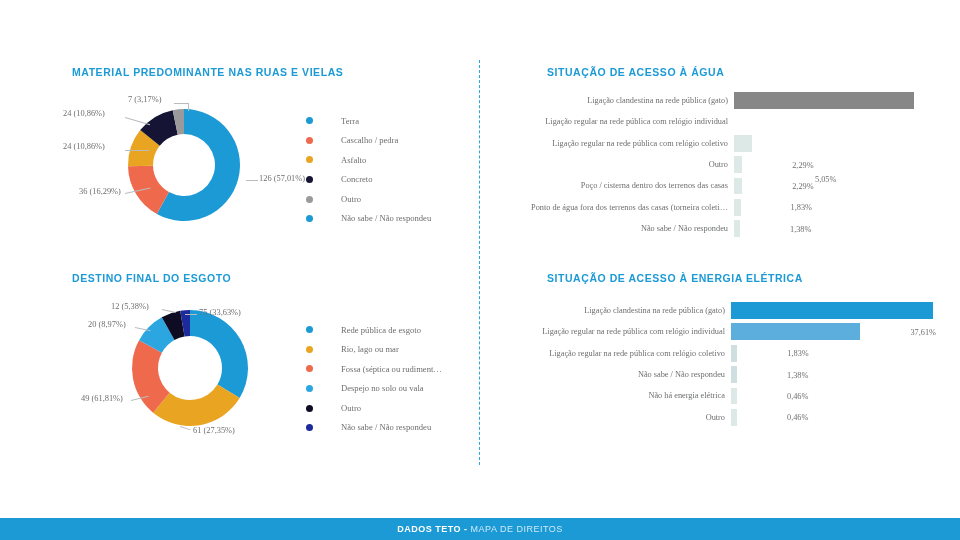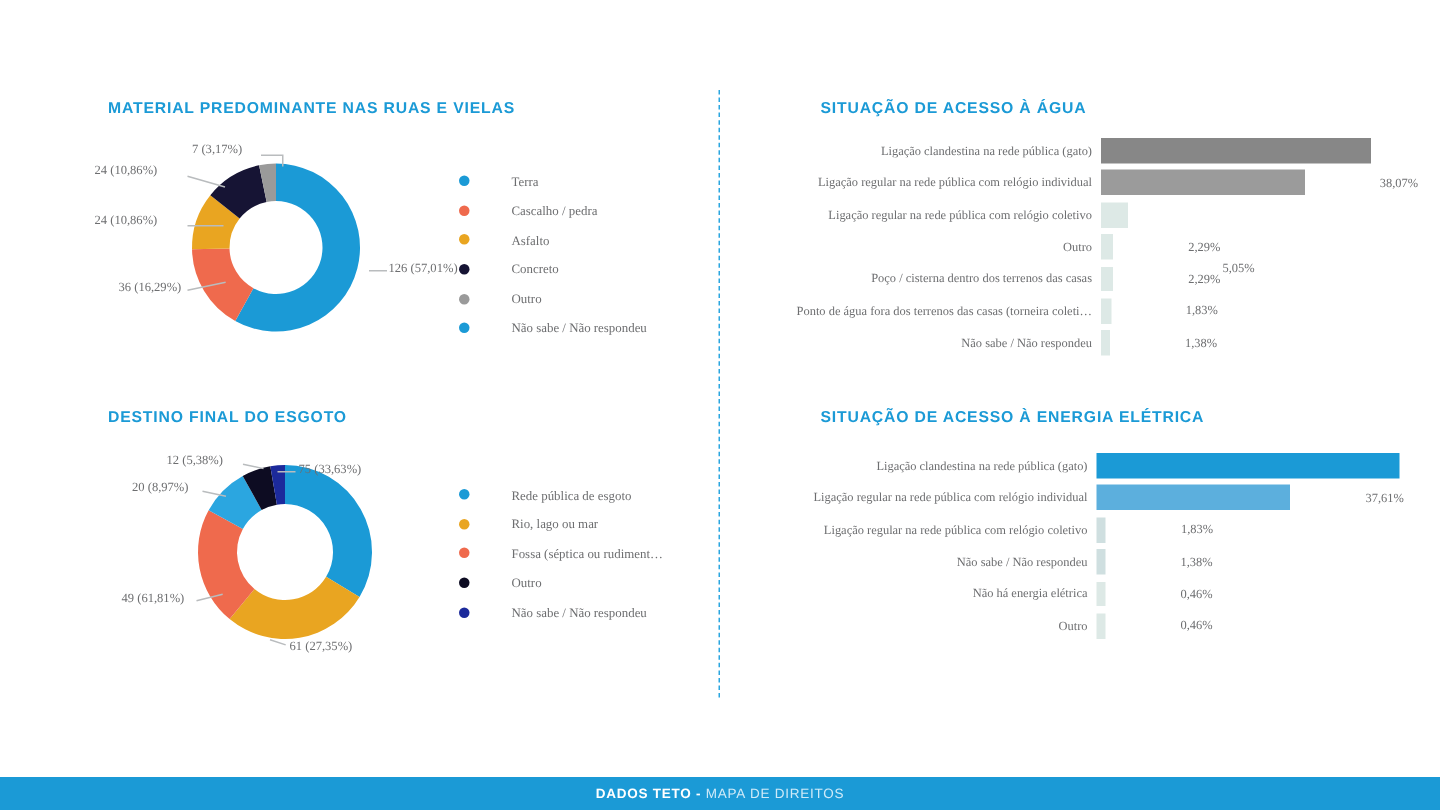--- a/index.html
+++ b/index.html
@@ -204,24 +204,20 @@
 <div class="barchart" id="bars-agua" style="left:503px; top:90px; width:452px;">
     <div class="bar-row">
       <div class="bar-cat" style="width: 225px;">Ligação clandestina na rede pública (gato)</div>
       <div class="bar-track">
         <div class="bar-fill" style="width: 180px; background: rgb(135, 135, 135);"></div>
         <div class="bar-val outside" style="left: 187px;">50,46%</div>
       </div>
     </div>
     <div class="bar-row">
       <div class="bar-cat" style="width: 225px;">Ligação regular na rede pública com relógio individual</div>
-      <div class="bar-track">
-        <div class="bar-fill" style="width: 135.803px; background: rgb(155, 155, 155);"></div>
-        <div class="bar-val outside" style="left: 142.803px;">38,07%</div>
-      </div>
     </div>
     <div class="bar-row">
       <div class="bar-cat" style="width: 225px;">Ligação regular na rede pública com relógio coletivo</div>
       <div class="bar-track">
         <div class="bar-fill" style="width: 18.0143px; background: rgb(221, 233, 230);"></div>
         <div class="bar-val outside" style="left: 38px; margin-top: 36px;">5,05%</div>
       </div>
     </div>
     <div class="bar-row">
       <div class="bar-cat" style="width: 225px;">Outro</div>
@@ -292,20 +288,24 @@
     </div>
     <div class="legend-item">
       <span class="legend-dot" style="background: rgb(233, 165, 33);"></span>
       <span class="legend-text">Rio, lago ou mar</span>
     </div>
     <div class="legend-item">
       <span class="legend-dot" style="background: rgb(239, 106, 77);"></span>
       <span class="legend-text">Fossa (séptica ou rudiment…</span>
     </div>
     <div class="legend-item">
+      <span class="legend-dot" style="background: rgb(43, 166, 224);"></span>
+      <span class="legend-text">Despejo no solo ou vala</span>
+    </div>
+    <div class="legend-item">
       <span class="legend-dot" style="background: rgb(13, 12, 34);"></span>
       <span class="legend-text">Outro</span>
     </div>
     <div class="legend-item">
       <span class="legend-dot" style="background: rgb(28, 42, 155);"></span>
       <span class="legend-text">Não sabe / Não respondeu</span>
     </div>
   </div>
 
 <div class="panel" id="panel-energia" style="left:503px; top:272px; width:440px;">

